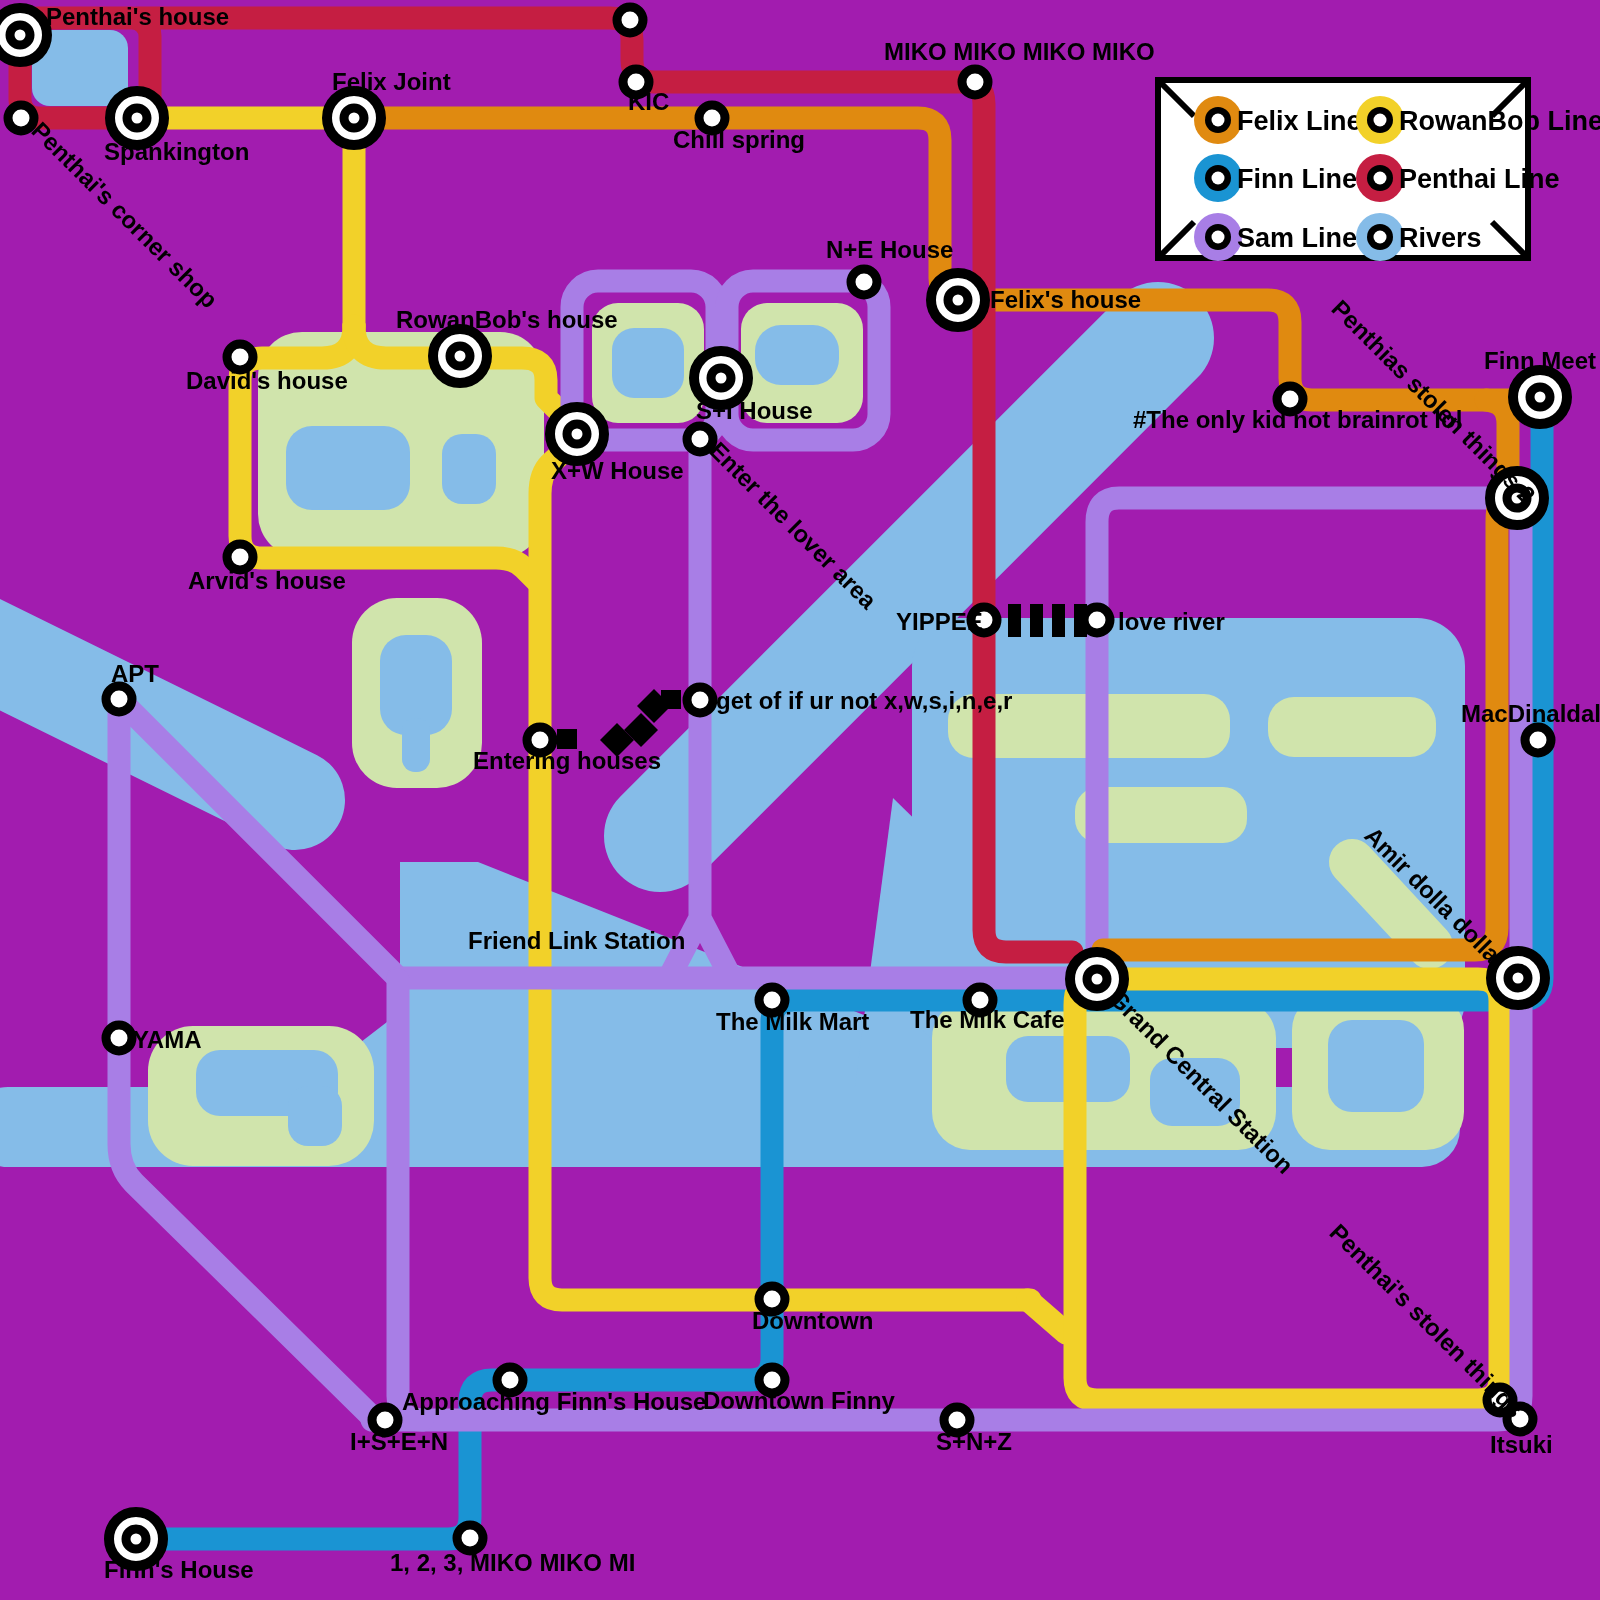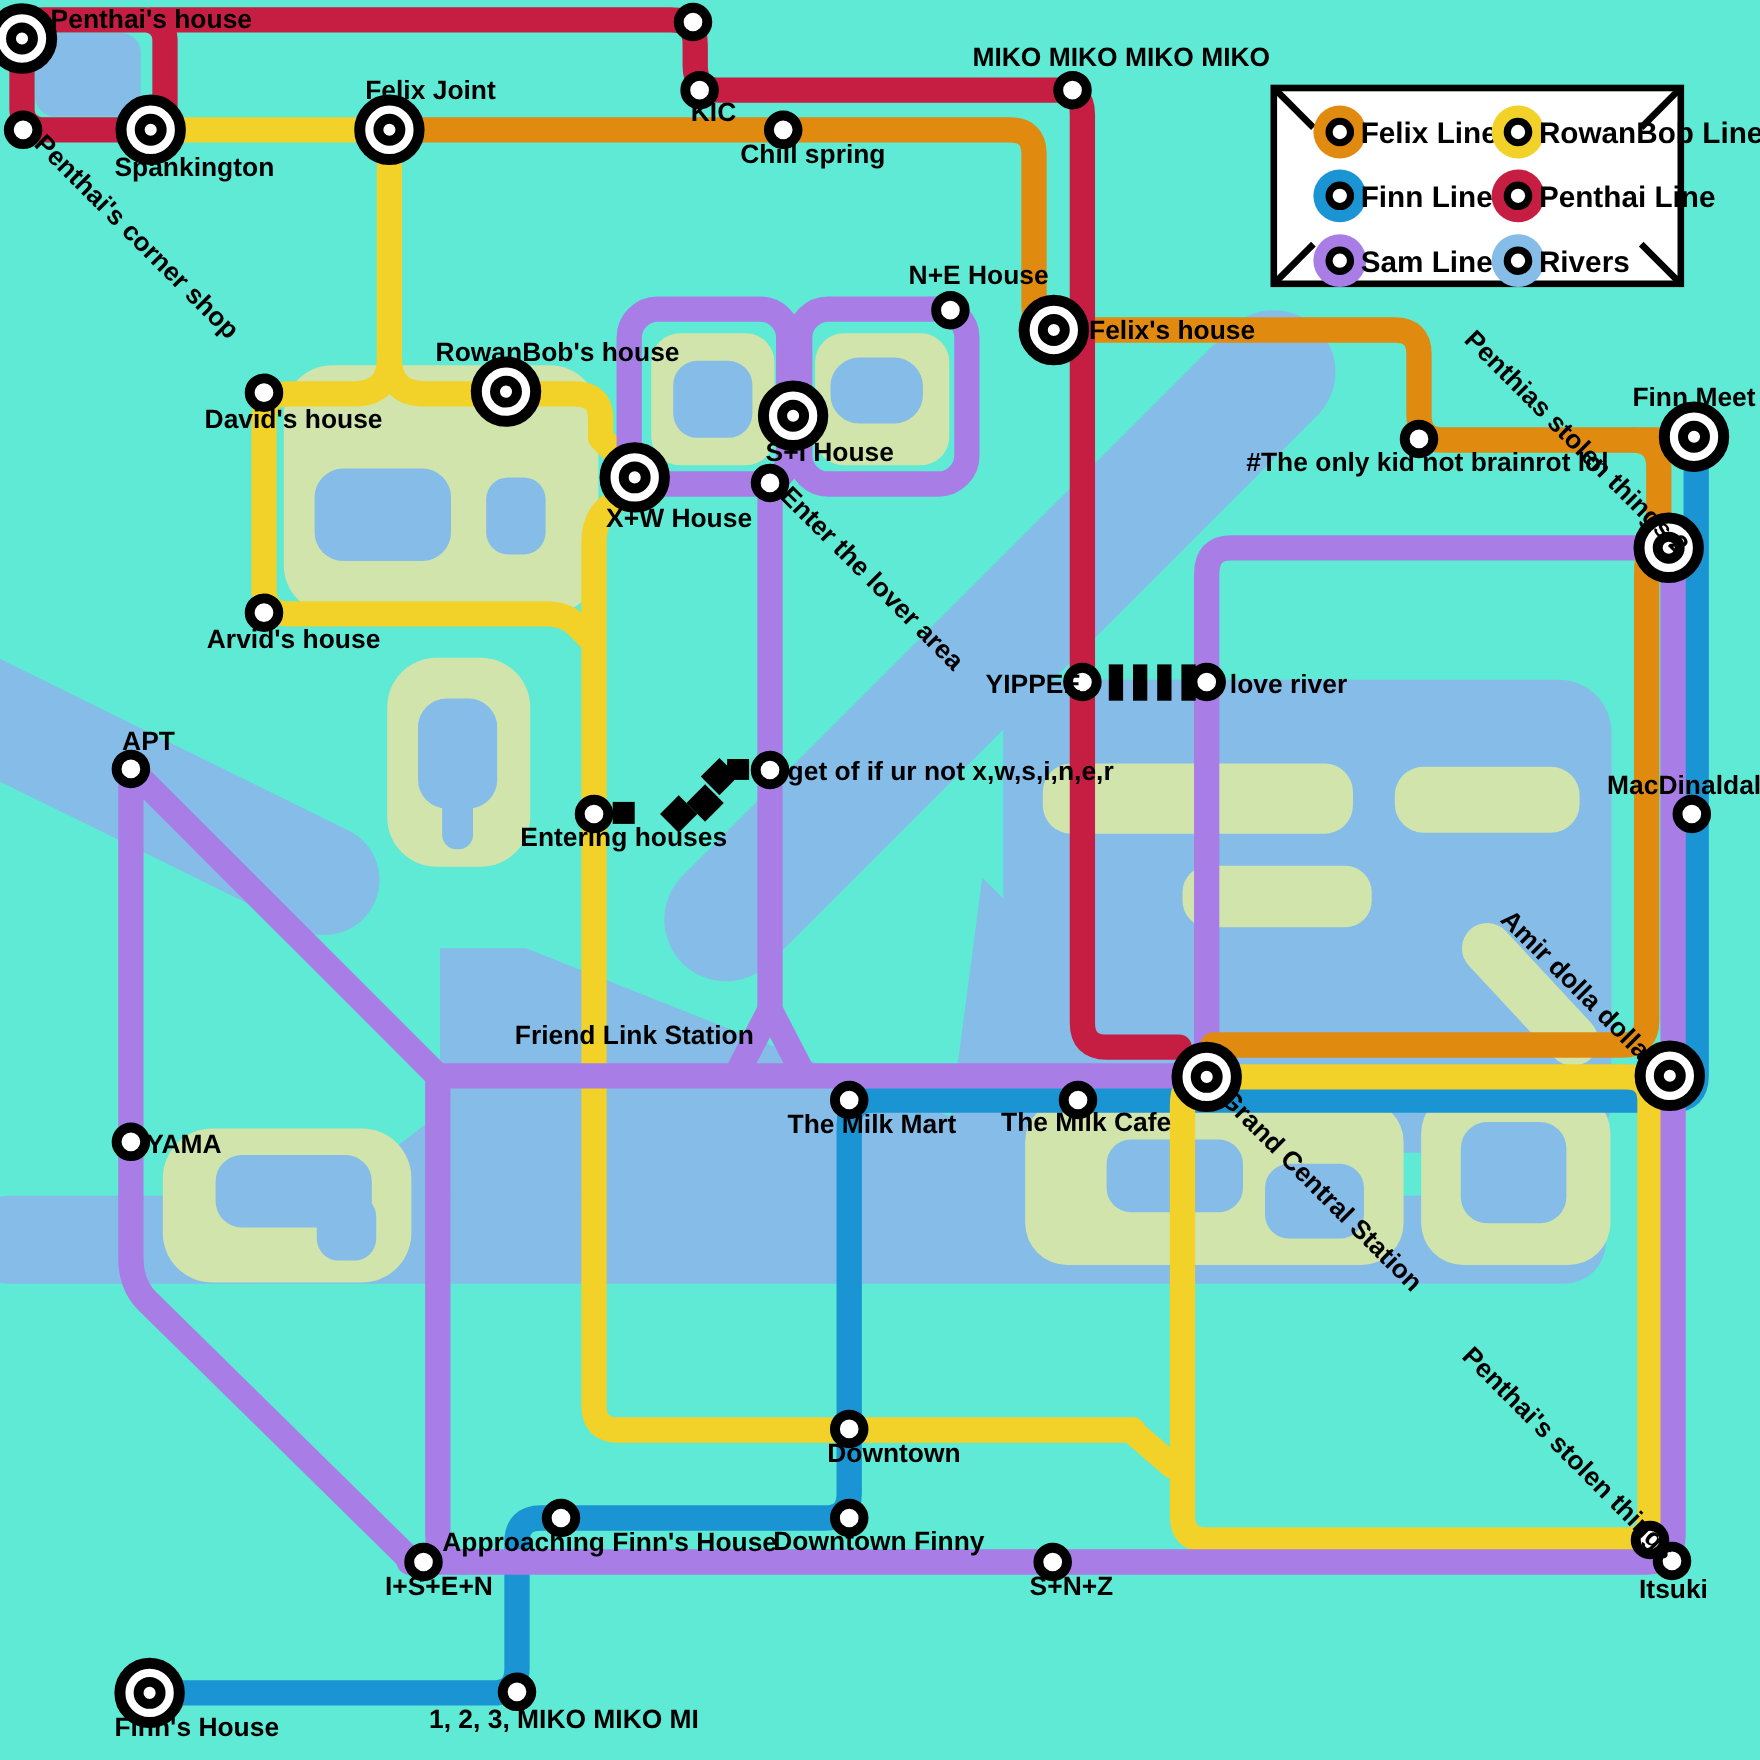--- a/index.html
+++ b/index.html
@@ -1,16 +1,16 @@
 <!DOCTYPE html>
 <html><head>
 <meta charset="utf-8">
 <style>
   html,body{margin:0;padding:0;background:#fff;}
-  .canvas{width:1600px;height:1600px;position:relative;background:#5eead4;overflow:hidden;text-align:center;}
+  .canvas{width:1600px;height:1600px;position:relative;background:#a21caf;overflow:hidden;text-align:center;}
   svg text{font-family:"Liberation Sans","DejaVu Sans",sans-serif;font-weight:bold;fill:#000;}
   .lbl{font-size:24px;}
   .lbl-legend{font-size:27px;}
 </style>
 </head>
 <body>
 
 <div class="canvas">
 <svg width="1600" height="1600" viewBox="0 0 1600 1600" xmlns="http://www.w3.org/2000/svg">
   <defs>

